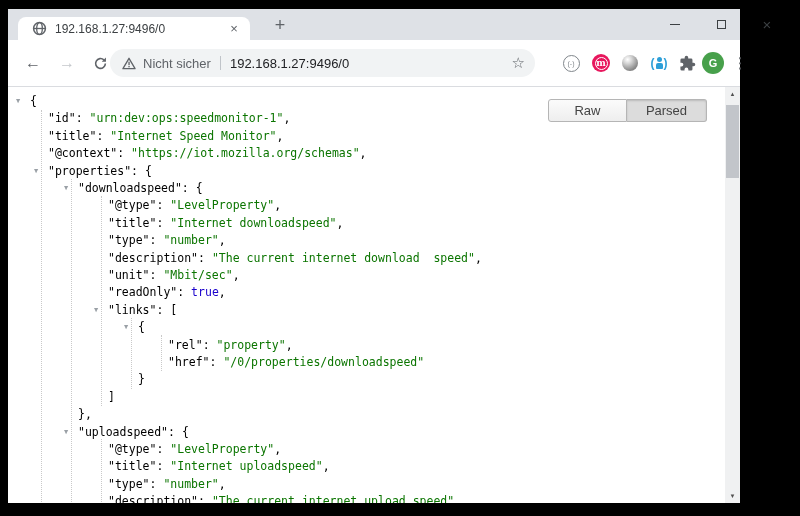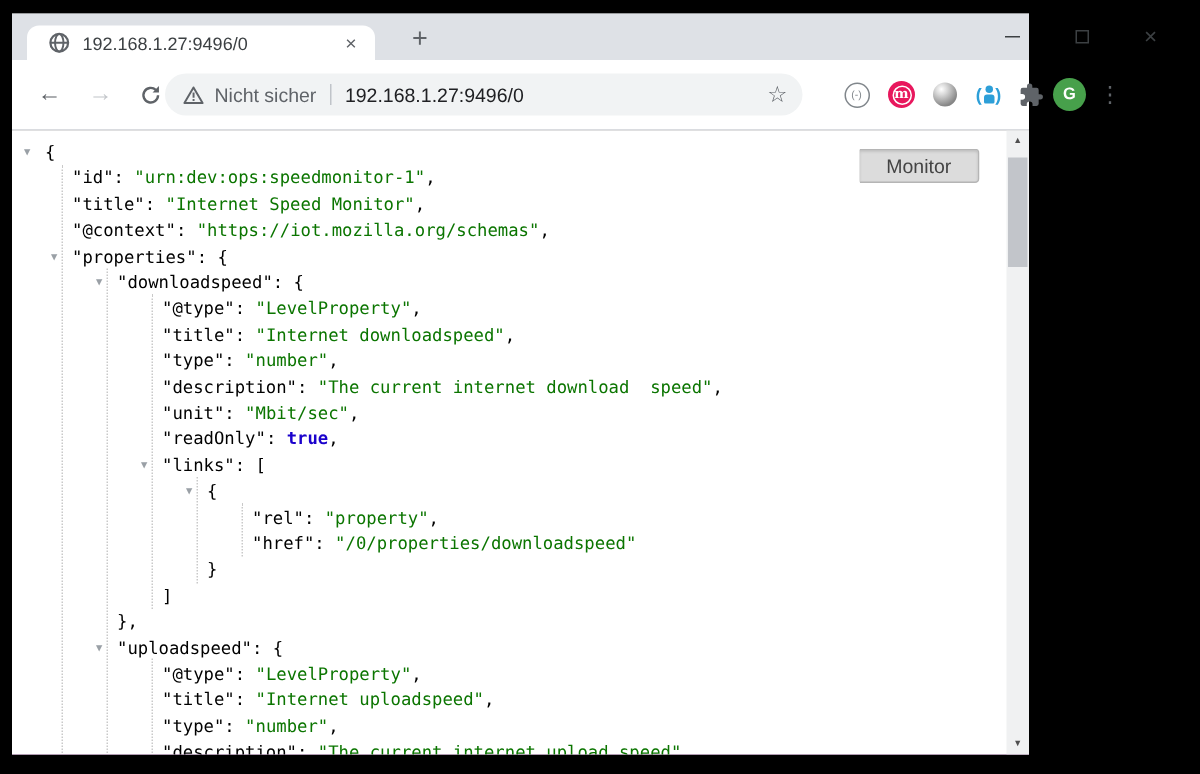--- a/index.html
+++ b/index.html
@@ -1,19 +1,19 @@
 <!DOCTYPE html>
 <html><head>
 <meta charset="utf-8">
 <style>
   * { margin:0; padding:0; box-sizing:border-box; }
   html,body { width:800px; height:516px; background:#000; overflow:hidden;
               font-family:"Liberation Sans", sans-serif; }
-  .window { position:absolute; left:8px; top:9px; width:678px; height:494px;
-            background:#a3a3a3; border-bottom:2px solid #701a75; }
+  .window { position:absolute; left:8px; top:9px; width:732px; height:494px;
+            background:#5eead4; border-bottom:2px solid #701a75; }
 
   
   .tabstrip { position:relative; height:31px; background:#dee1e6; }
   .tab { position:absolute; left:10px; top:8px; width:232px; height:23px;
          background:#fff; border-radius:8px 8px 0 0; display:flex; align-items:center;
          padding:0 8px 0 14px; }
   .tab-title { flex:1; font-size:12px; color:#3c4043; white-space:nowrap; overflow:hidden; margin-left:8px; }
   .tab-close { width:16px; height:16px; display:flex; align-items:center; justify-content:center;
                font-size:13px; color:#5f6368; border-radius:50%; }
   .newtab { position:absolute; left:260px; top:4px; width:24px; height:24px; display:flex;
@@ -53,21 +53,21 @@
             font-weight:bold; display:flex; align-items:center; justify-content:center; }
   .dots { font-size:15px; color:#5f6368; letter-spacing:0; }
   .tb-divider { height:1px; background:#dadce0; }
 
   
   .content { position:relative; height:416px; background:#fff; overflow:hidden; }
   .jline { position:absolute; height:18px; line-height:17px; white-space:pre;
            font-family:"DejaVu Sans Mono", monospace; font-size:11.5px; }
   .exp { display:inline-block; width:14px; font-size:7px; color:#9aa0a6; vertical-align:2px; }
   .k { color:#000; } .p { color:#000; }
-  .s { color:#0b7500; } .b { color:#1a01cc; font-weight:bold; }
+  .s { color:#0b7500; } .b { color:#1a01cc; font-weight:normal; }
   .guide { position:absolute; width:1px; border-left:1px dotted #c9c9c9; }
 
   .viewbtns { position:absolute; top:12px; right:33px; display:flex; }
   .vbtn { height:23px; font-size:13px; color:#444; display:flex; align-items:center; justify-content:center;
           border:1px solid #b5b5b5; }
   .vbtn.raw { width:79px; border-radius:3px 0 0 3px; background:linear-gradient(#fbfbfb,#eeeeee); }
   .vbtn.parsed { width:80px; border-left:none; border-radius:0 3px 3px 0; background:#dcdcdc;
                  box-shadow:inset 0 1px 2px rgba(0,0,0,0.15); }
 
   .scrollbar { position:absolute; right:0; top:0; bottom:0; width:15px; background:#f0f1f2; }
@@ -192,21 +192,22 @@
         <div class="jline" style="top: 301.8px; left: 100px;"><span class="p">]</span></div>
         <div class="jline" style="top: 319.2px; left: 70px;"><span class="p">},</span></div>
         <div class="jline" style="top: 336.6px; left: 56px;"><span class="exp">▼</span><span class="k">"uploadspeed"</span><span class="p">: </span><span class="p">{</span></div>
         <div class="jline" style="top: 354px; left: 100px;"><span class="k">"@type"</span><span class="p">: </span><span class="s">"LevelProperty"</span><span class="p">,</span></div>
         <div class="jline" style="top: 371.4px; left: 100px;"><span class="k">"title"</span><span class="p">: </span><span class="s">"Internet uploadspeed"</span><span class="p">,</span></div>
         <div class="jline" style="top: 388.8px; left: 100px;"><span class="k">"type"</span><span class="p">: </span><span class="s">"number"</span><span class="p">,</span></div>
         <div class="jline" style="top: 406.2px; left: 100px;"><span class="k">"description"</span><span class="p">: </span><span class="s">"The current internet upload speed"</span><span class="p">,</span></div>
       </div>
 
     <div class="viewbtns">
-      <div class="vbtn parsed">Monitor</div>
+      <div class="vbtn raw">Raw</div>
+      <div class="vbtn parsed">Parsed</div>
     </div>
 
     <div class="scrollbar">
       <div class="sb-arrow sb-up">▲</div>
       <div class="sb-thumb"></div>
       <div class="sb-arrow sb-down">▼</div>
     </div>
   </div>
 </div>
 

